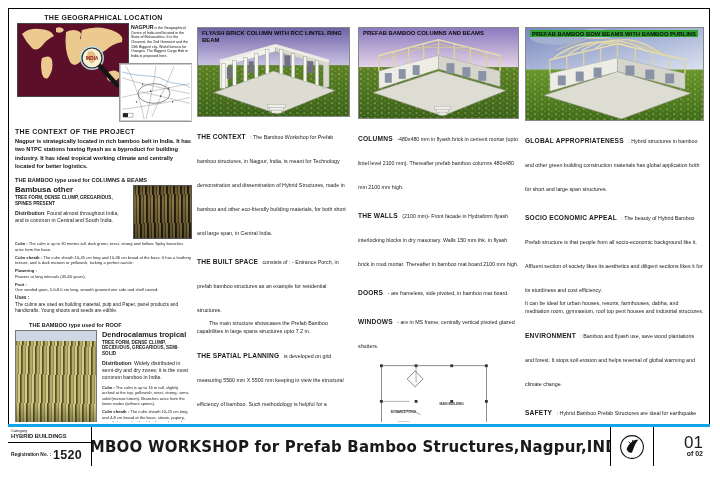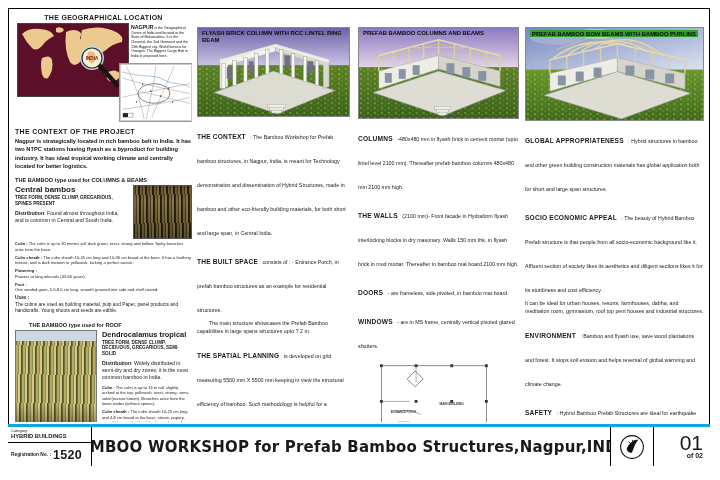--- a/index.html
+++ b/index.html
@@ -57,21 +57,21 @@
   .f-cat{height:16px;border-bottom:1px solid #000;padding:1px 3px;box-sizing:border-box;}
   .f-cat-label{font-size:4px;display:block;}
   .f-cat-value{font-size:5.8px;font-weight:bold;display:block;}
   .f-reg{flex:1;display:flex;align-items:center;padding:0 3px;}
   .f-reg-label{font-size:4.8px;font-weight:bold;}
   .f-reg-value{font-size:12.5px;font-weight:bold;margin-left:2px;letter-spacing:.3px;}
   .f-title{flex:1;border-right:1px solid #000;display:flex;align-items:center;justify-content:center;overflow:hidden;}
   .f-title-text{font-family:"DejaVu Sans",sans-serif;font-size:15px;font-weight:bold;white-space:nowrap;letter-spacing:.2px;}
   .f-logo{width:42px;border-right:1px solid #000;display:flex;align-items:center;justify-content:center;}
   .f-page{width:56px;display:flex;flex-direction:column;align-items:flex-end;justify-content:center;padding-right:7px;box-sizing:border-box;}
-  .f-page-no{font-size:21px;line-height:0.85;margin-left:16px;}
+  .f-page-no{font-size:17px;line-height:0.85;margin-left:16px;}
   .f-page-of{font-size:7px;font-weight:bold;}
 
   svg text{font-family:"Liberation Sans",sans-serif;}
 </style>
 </head>
 <body>
 
 <svg width="0" height="0" style="position:absolute" aria-hidden="true">
   <defs>
     <linearGradient id="skyP" x1="0" y1="0" x2="0" y2="1">
@@ -158,21 +158,21 @@
         <rect x="3" y="50" width="5" height="4" fill="#222"></rect>
       </svg>
     </div>
 
     <div class="colhead" style="text-align:left;margin-top:8px;">THE CONTEXT OF THE PROJECT</div>
     <p class="ctx-body">Nagpur is strategically located in rich bamboo belt in India. It has two NTPC stations having flyash as a byproduct for building industry. It has ideal tropical working climate and centrally located for better logistics.</p>
 
     <div class="b-title">THE BAMBOO type used for COLUMNS &amp; BEAMS</div>
     <div>
       <div class="photo1"></div>
-      <div class="species">Central bambos</div>
+      <div class="species">Bambusa other</div>
       <div class="traits" style="width:108px;">TREE FORM, DENSE CLUMP, GREGARIOUS, SPINES PRESENT</div>
       <p class="dist" style="width:110px;"><b class="lbl">Distribution</b><span>: Found almost throughout India, and is common in Central and South India.</span></p>
       <div class="clear"></div>
       <p class="tiny"><b class="lbl">Culm :</b> <span>The culm is up to 30 metres tall, dark green, erect, strong and hollow. Spiky branches arise form the base.</span></p>
       <p class="tiny"><b class="lbl">Culm sheath :</b> <span>The culm sheath 10-45 cm long and 10-36 cm broad at the base. It has a leathery texture, and is dark maroon or yellowish, lacking a perfect auricle.</span></p>
       <p class="tiny"><b class="lbl">Flowering :</b><br><span>Flowers at long intervals (45-60 years).</span></p>
       <p class="tiny"><b class="lbl">Fruit :</b><br><span>One seeded grain, 5.0-8.0 cm long, smooth grooved one side and shell coated.</span></p>
       <p class="uses"><b class="lbl">Uses :</b><br><span>The culms are used as building material, pulp and Paper, panel products and handicrafts. Young shoots and seeds are edible.</span></p>
     </div>
 

